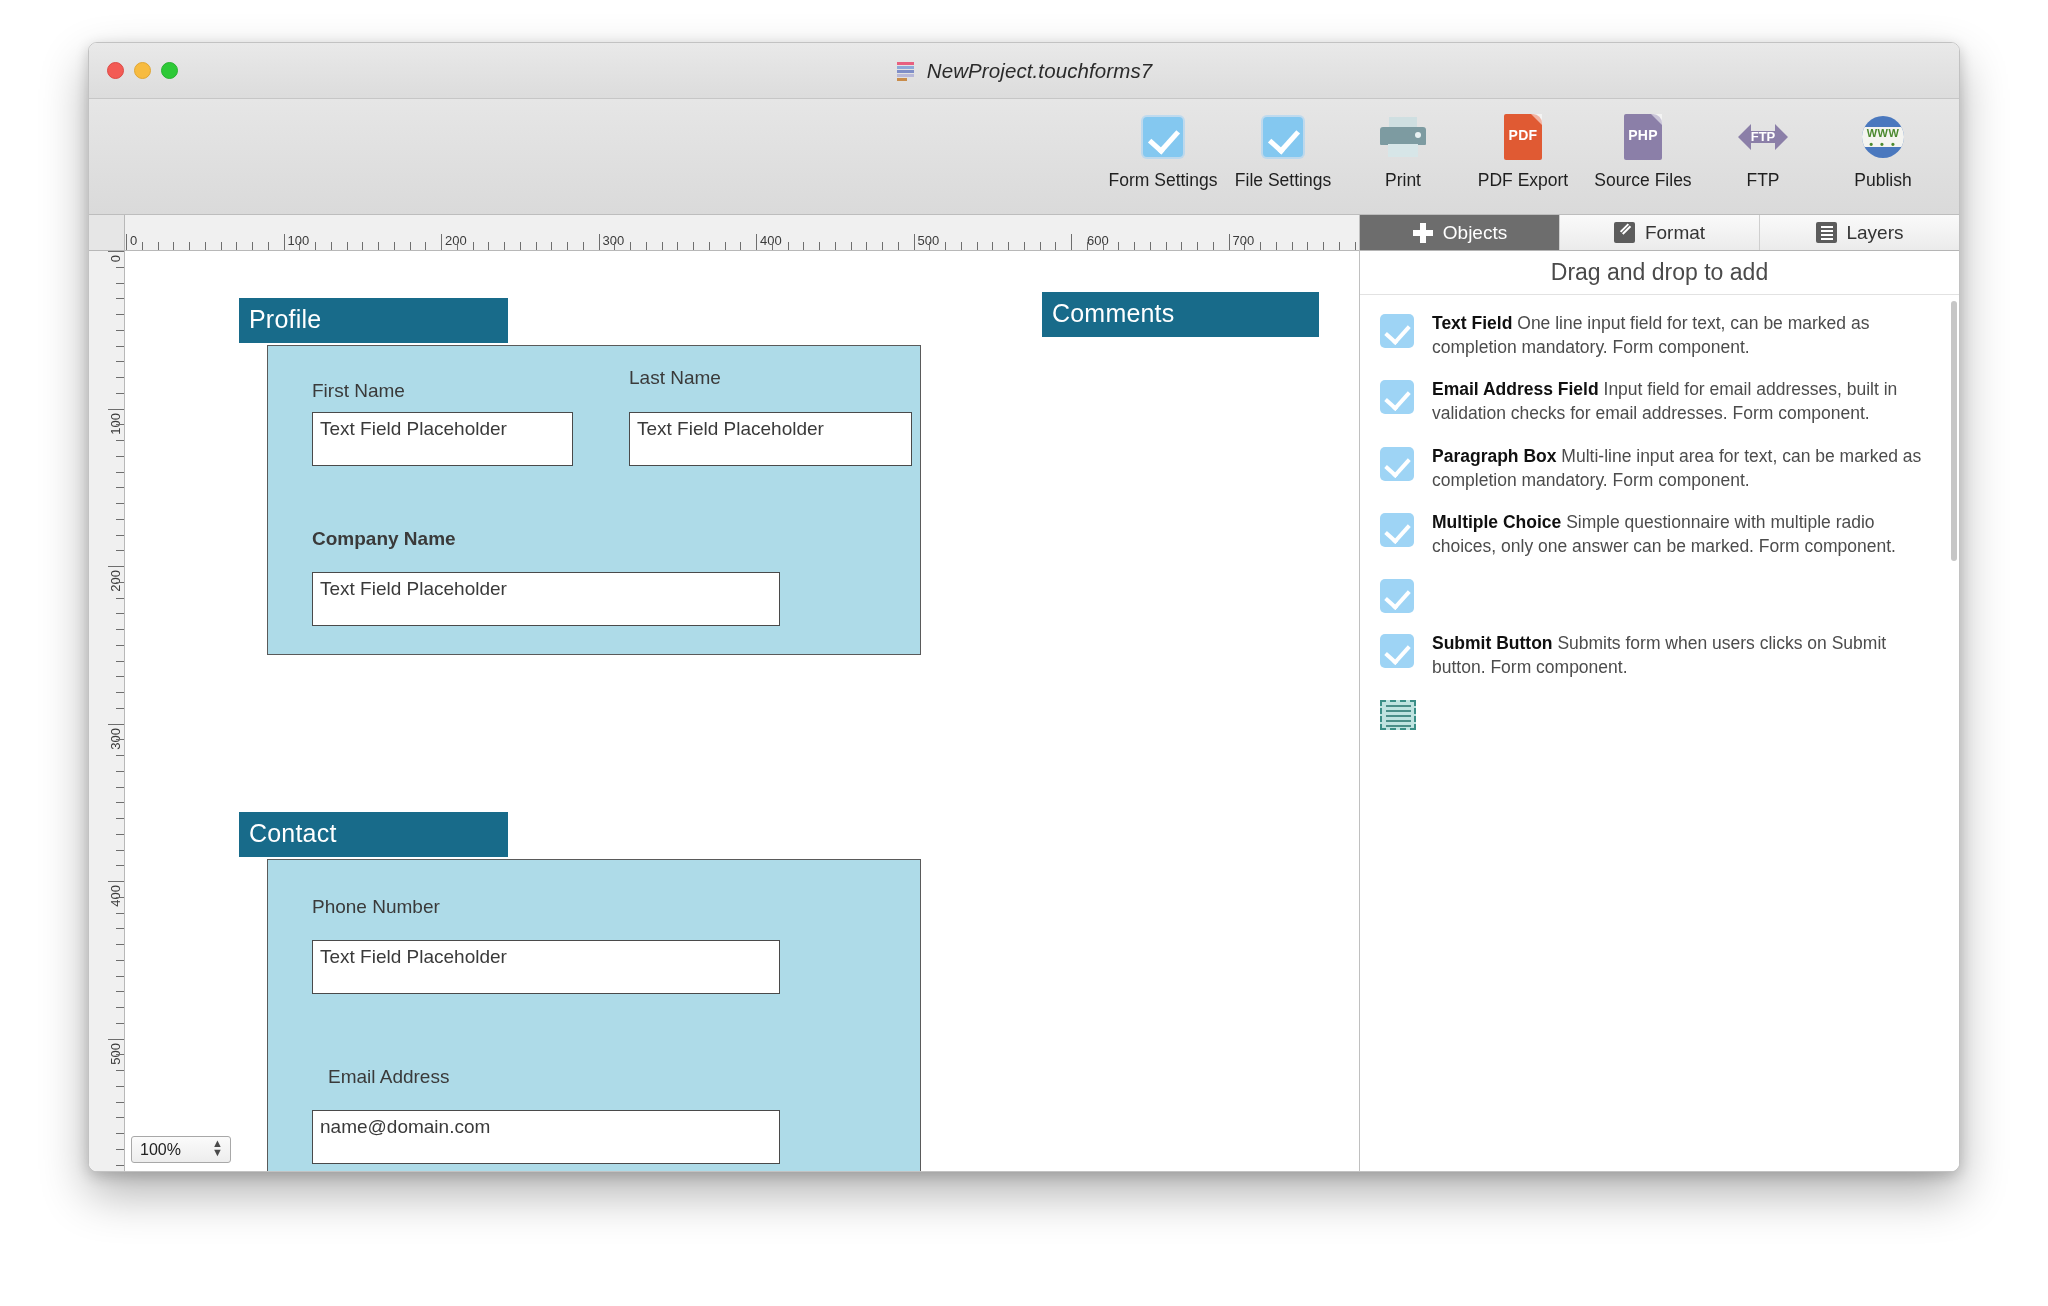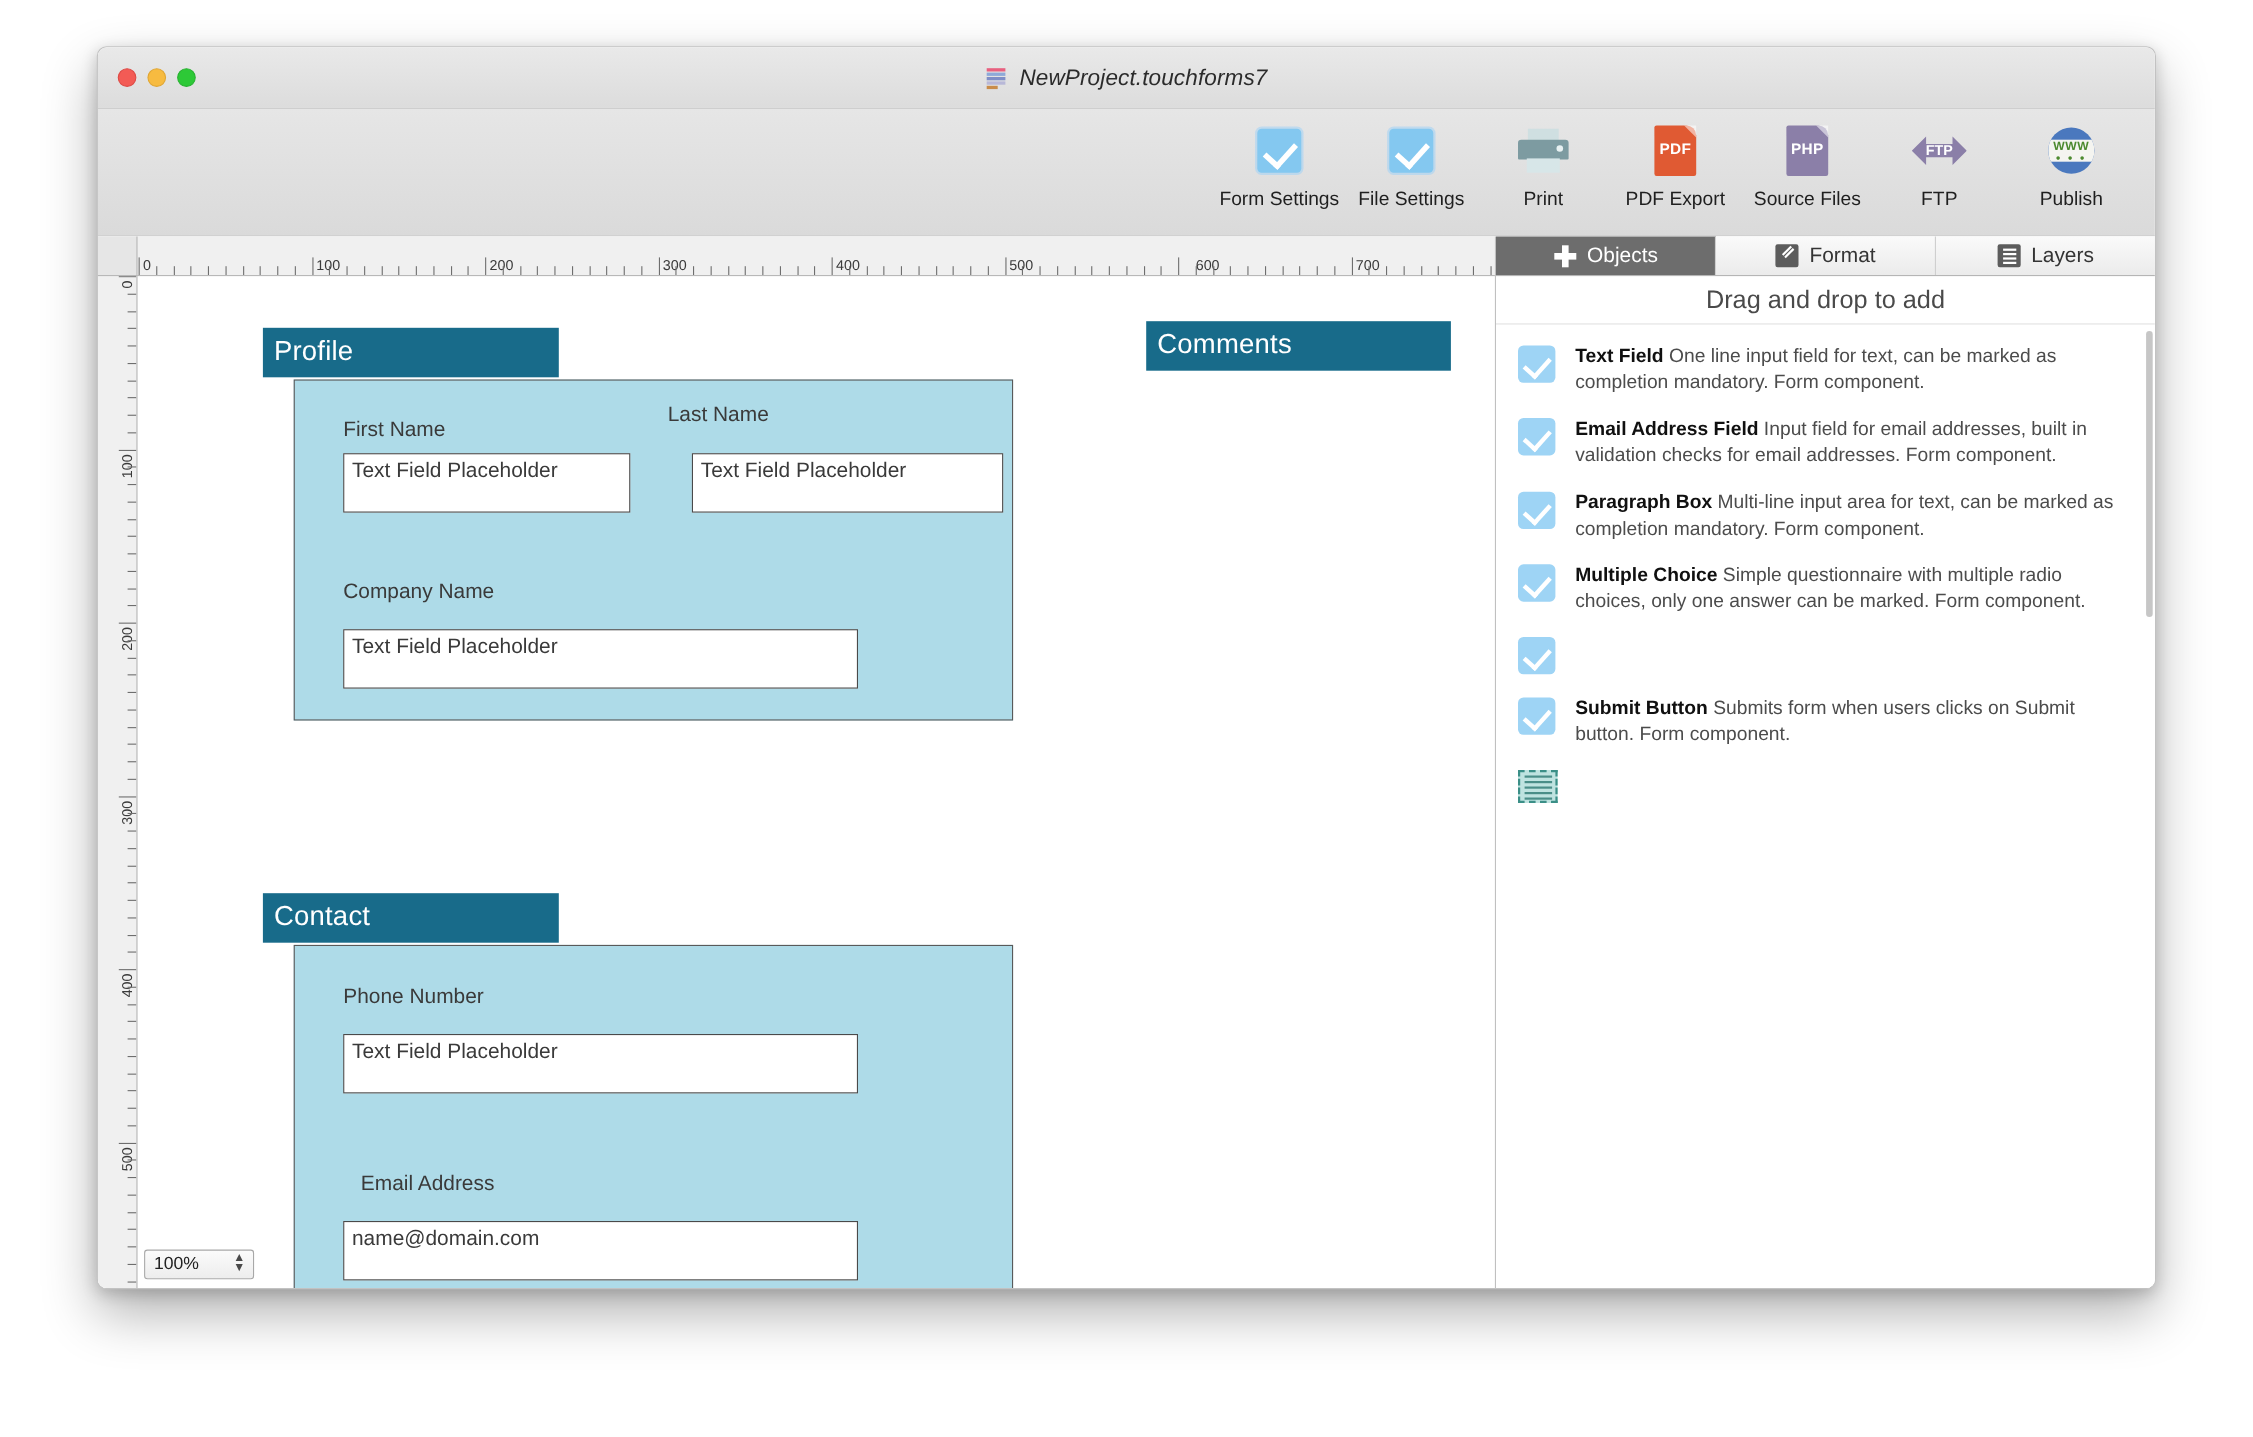--- a/index.html
+++ b/index.html
@@ -528,26 +528,26 @@
       <div class="sec-head" style="left:113px; top:46px; width:269px;">
         <span>Profile</span>
       </div>
       <div class="sec-body" style="left:141px; top:93px; width:654px; height:310px;"></div>
 
       <div class="fld-label" style="left:186px; top:128px;">First Name</div>
       <div class="fld-box" style="left:186px; top:160px; width:261px; height:54px;">
         <span>Text Field Placeholder</span>
       </div>
 
-      <div class="fld-label" style="left:481px; top:115px;">Last Name</div>
+      <div class="fld-label" style="left:503px; top:115px;">Last Name</div>
       <div class="fld-box" style="left:503px; top:160px; width:283px; height:54px;">
         <span>Text Field Placeholder</span>
       </div>
 
-      <div class="fld-label" style="left:186px; top:276px;">Company Name</div>
+      <div class="fld-label" style="left:186px; top:276px;font-weight:bold;">Company Name</div>
       <div class="fld-box" style="left:186px; top:320px; width:468px; height:54px;">
         <span>Text Field Placeholder</span>
       </div>
 
       <div class="sec-head" style="left:113px; top:560px; width:269px;">
         <span>Contact</span>
       </div>
       <div class="sec-body" style="left:141px; top:607px; width:654px; height:330px;"></div>
 
       <div class="fld-label" style="left:186px; top:644px;">Phone Number</div>

